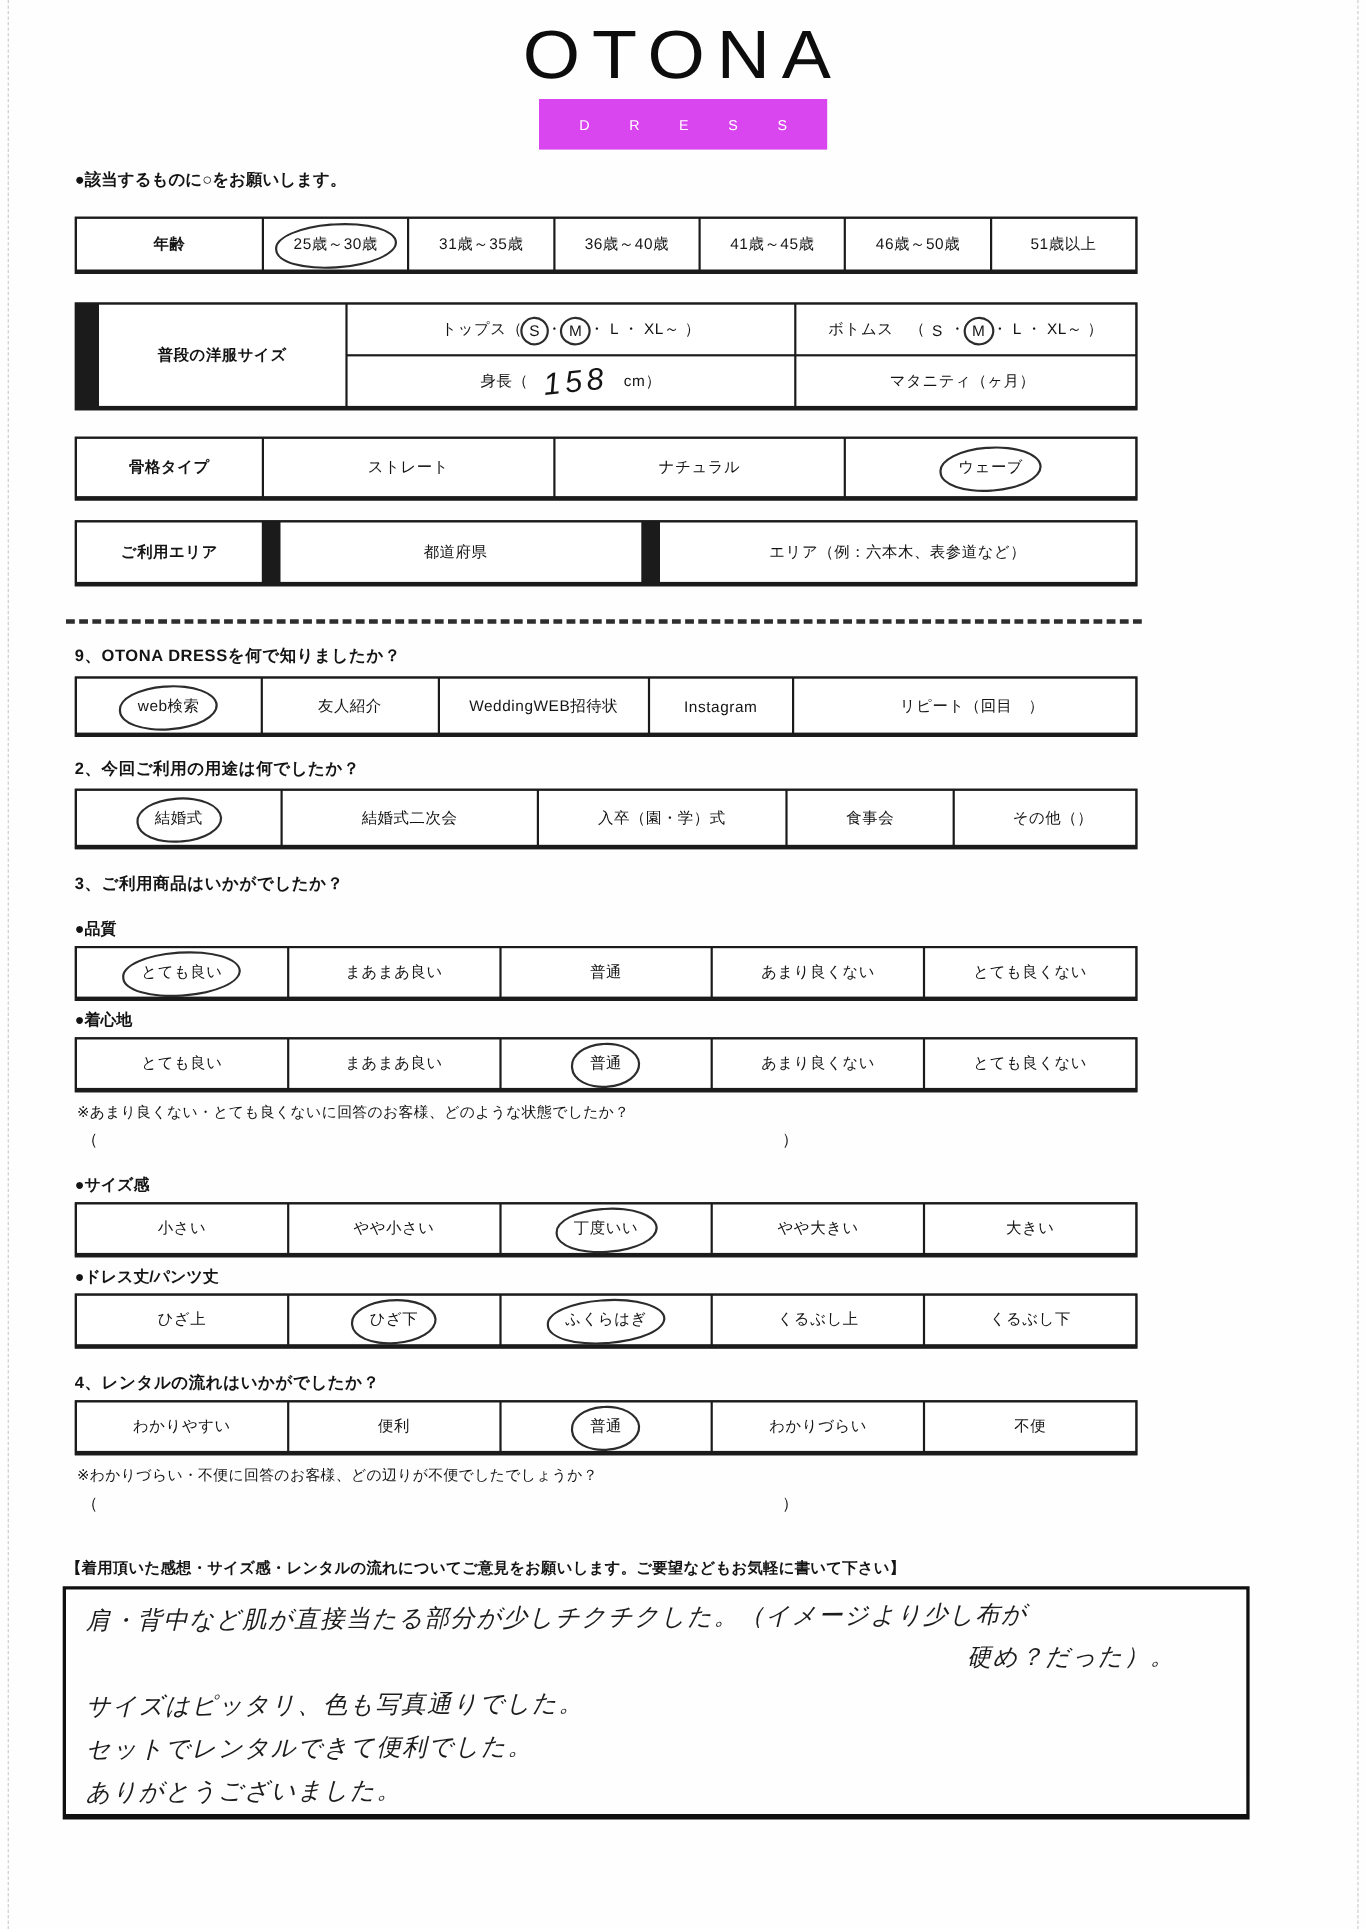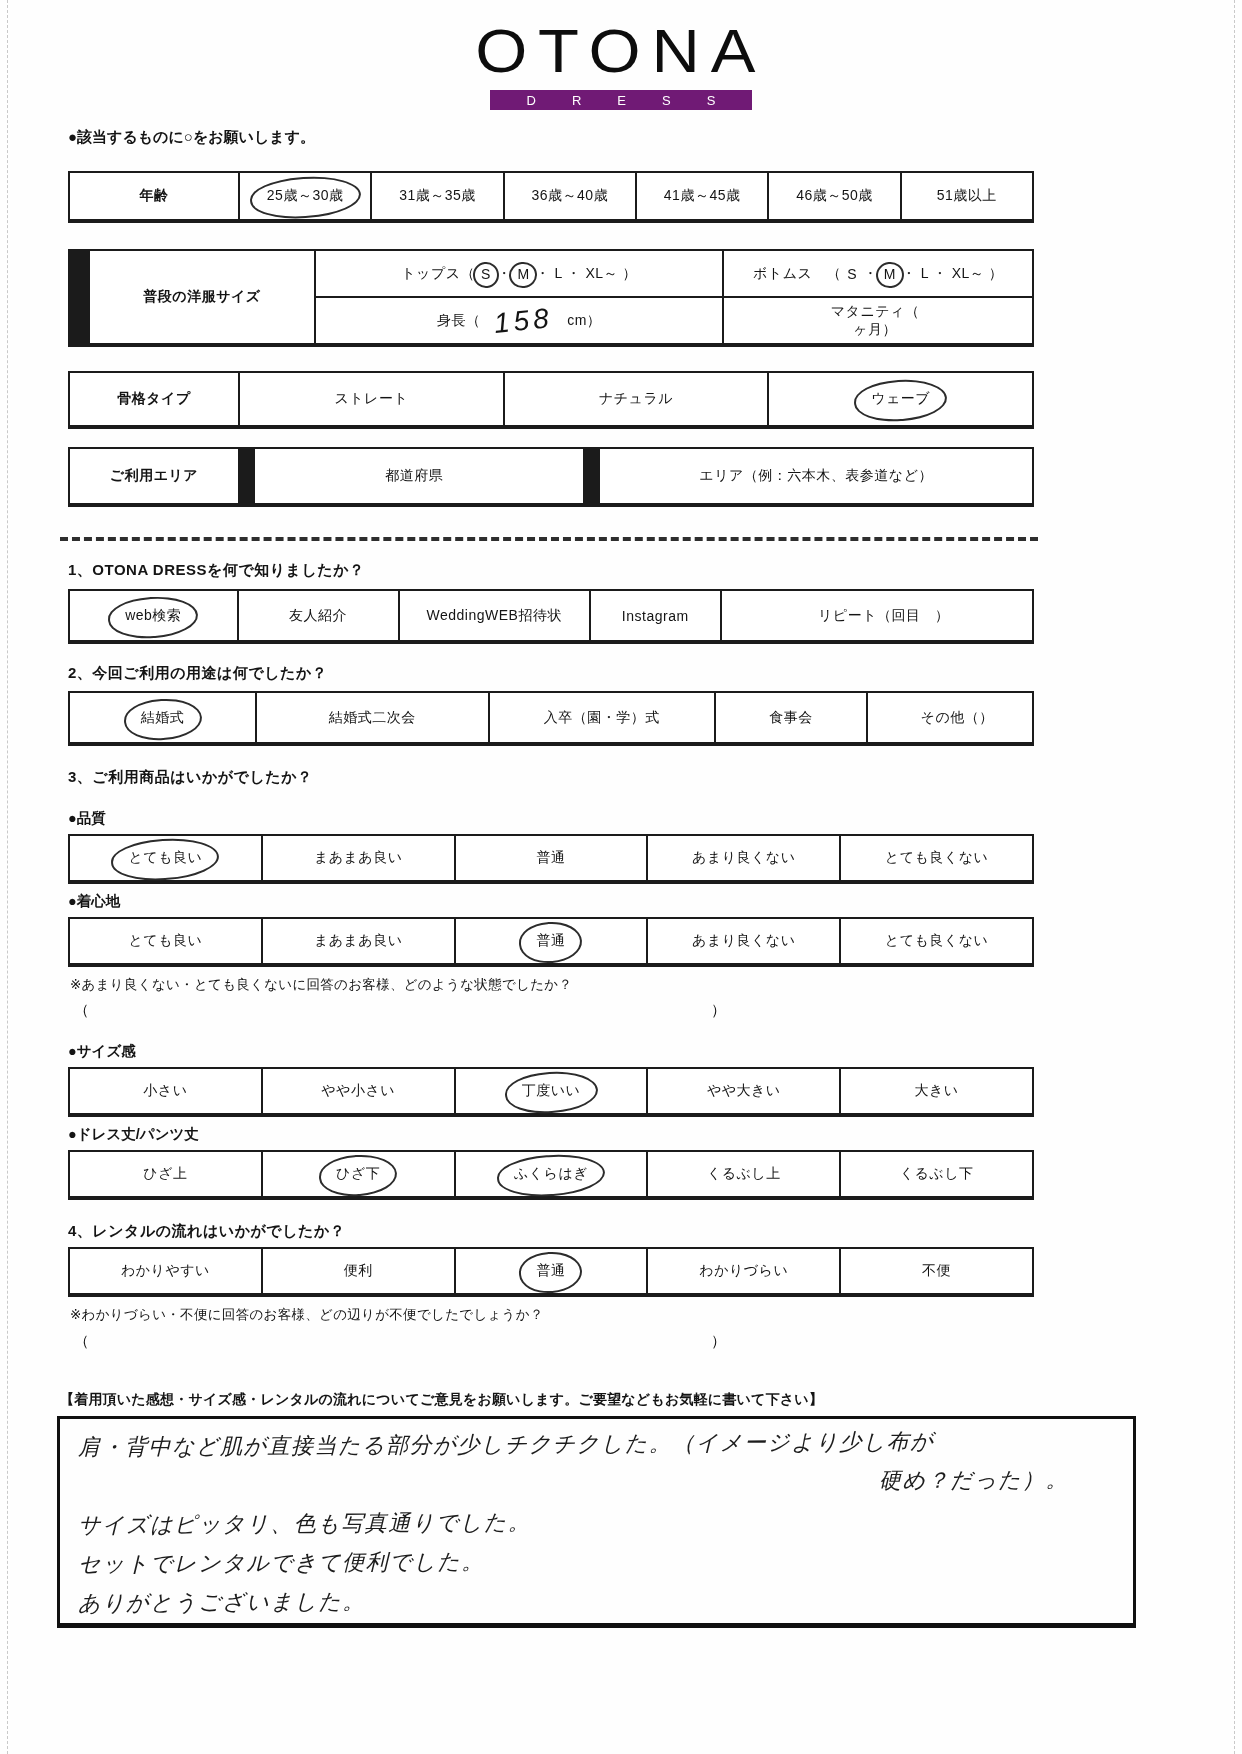--- a/index.html
+++ b/index.html
@@ -13,21 +13,21 @@
   .scan-edge.left { left:7px; }
   .scan-edge.right { left:1234px; }
 
   
   .logo-wrap { padding-top:20px; display:flex; flex-direction:column; align-items:center; }
   .logo-main {
     font-size:62px; letter-spacing:10px; font-weight:400; color:#0d0d0d;
     transform:scale(1.08,1.0); line-height:1;
   }
   .logo-bar {
-    margin-top:8px; background:#701a75; color:#fff; width:262px; height:20px;
+    margin-top:8px; background:#d946ef; color:#fff; width:262px; height:46px;
     display:flex; align-items:center; justify-content:center;
   }
   .logo-bar span { font-size:13px; letter-spacing:36px; padding-left:36px; }
 
   
   .intro { margin:16px 0 0 68px; }
   .intro p { margin:0; font-size:15.5px; line-height:30px; letter-spacing:.5px; }
 
   .instruction { margin:18px 0 0 68px; font-size:15px; font-weight:bold; }
 
@@ -45,21 +45,21 @@
 
   .tbl-age        { margin-top:24px; grid-template-columns:168px repeat(6,1fr); grid-auto-rows:46px; }
   .tbl-size       { margin-top:26px; grid-template-columns:244px 1.32fr 1fr; grid-auto-rows:45px; }
   .tbl-size .span2{ grid-row:1 / span 2;margin-left:20px; }
   .tbl-skel       { margin-top:24px; grid-template-columns:168px repeat(3,1fr); grid-auto-rows:52px; }
   .tbl-area       { margin-top:18px; grid-template-columns:168px 1.08fr 1.42fr; grid-auto-rows:54px;gap:17px; }
   .tbl-q1         { margin-top:9px;  grid-template-columns:1.1fr 1.05fr 1.25fr .85fr 2.05fr; grid-auto-rows:49px; }
   .tbl-q2         { margin-top:8px;  grid-template-columns:1.13fr 1.41fr 1.37fr .92fr 1fr; grid-auto-rows:49px; }
   .tbl-rate       { grid-template-columns:repeat(5,1fr); grid-auto-rows:44px; }
   .cell-right  { justify-content:flex-end; padding-right:10px; }
-  .cell-split  { justify-content:space-between; padding:0 28px 0 22px;flex-direction:column; }
+  .cell-split  { justify-content:space-between; padding:0 28px 0 22px; }
   .cell-split2 { justify-content:space-between; padding:0 16px 0 30px; }
 
   
   .cell.circled .lbl { position:relative; display:inline-block; }
   .cell.circled .lbl::after {
     content:""; position:absolute; left:-17px; right:-17px; top:-10px; bottom:-13px;
     border:2.5px solid #2c2c2c; border-radius:48% 52% 50% 50%;
     transform:rotate(-4deg); pointer-events:none;
   }
   .ltr { position:relative; display:inline-block; padding:0 2px; }
@@ -185,21 +185,21 @@
     <div class="cell-right">
         <span>都道府県</span>
       </div>
     <div>
         <span>エリア（例：六本木、表参道など）</span>
       </div>
   </div>
 
   <div class="dashed-sep"></div>
 
-  <p class="q-title">1、OTONA DRESSを何で知りましたか？</p>
+  <p class="q-title">9、OTONA DRESSを何で知りましたか？</p>
   <div class="tbl tbl-q1">
     <div class="cell mark-target circled">
         <span class="lbl">web検索</span>
       </div>
     <div class="cell mark-target">
         <span class="lbl">友人紹介</span>
       </div>
     <div class="cell mark-target">
         <span class="lbl">WeddingWEB招待状</span>
       </div>

